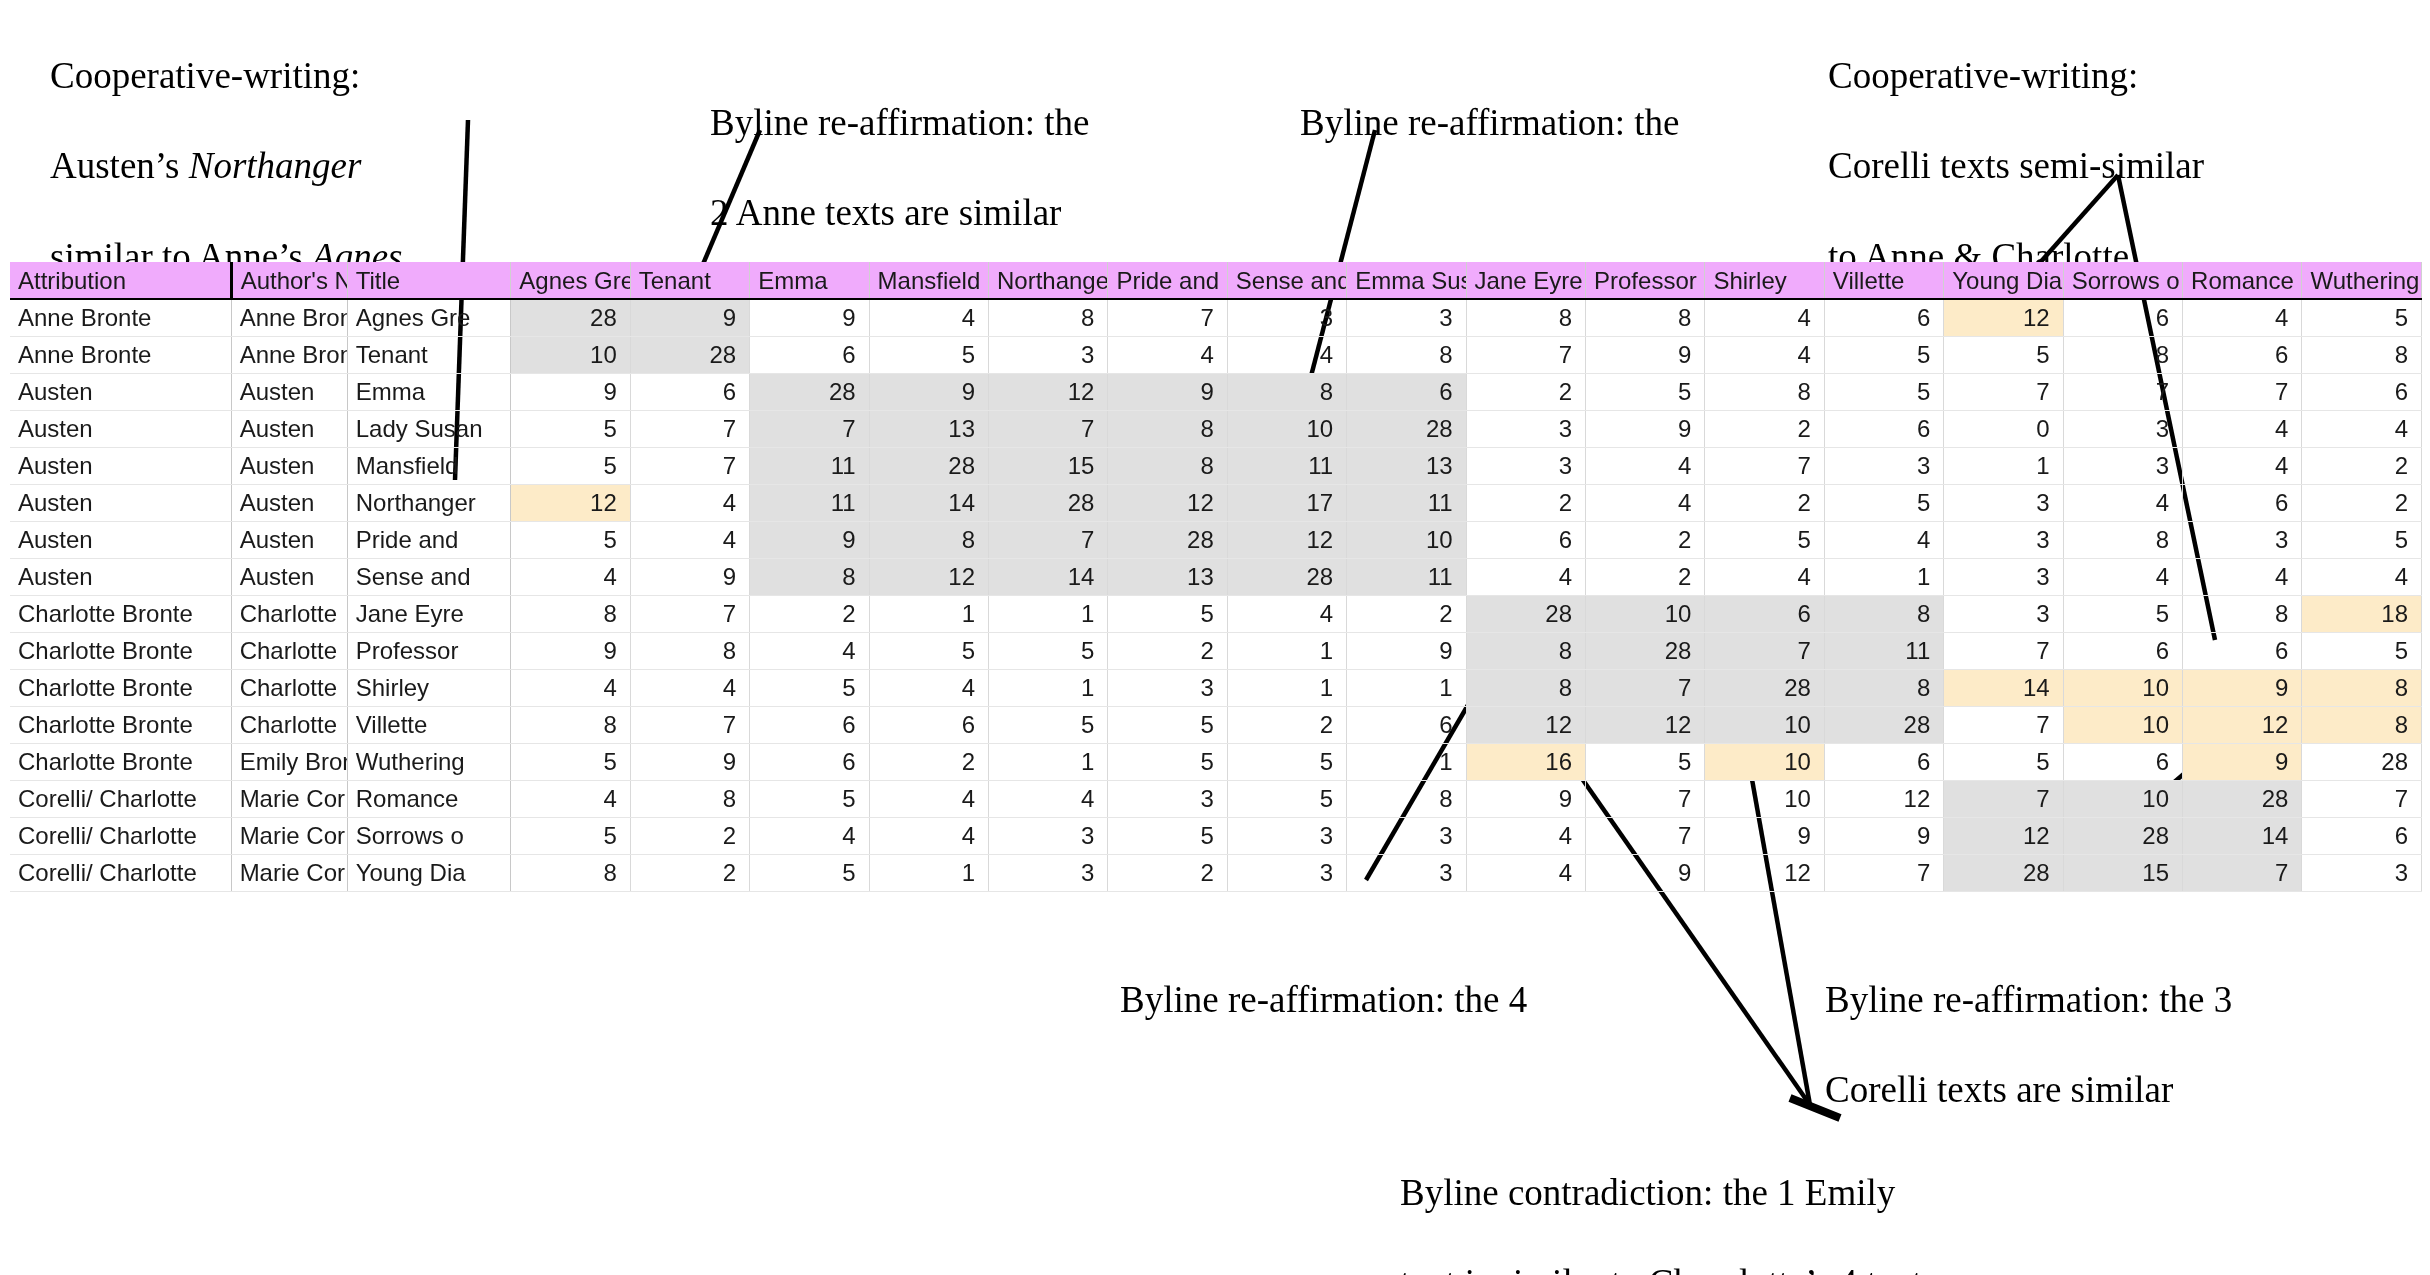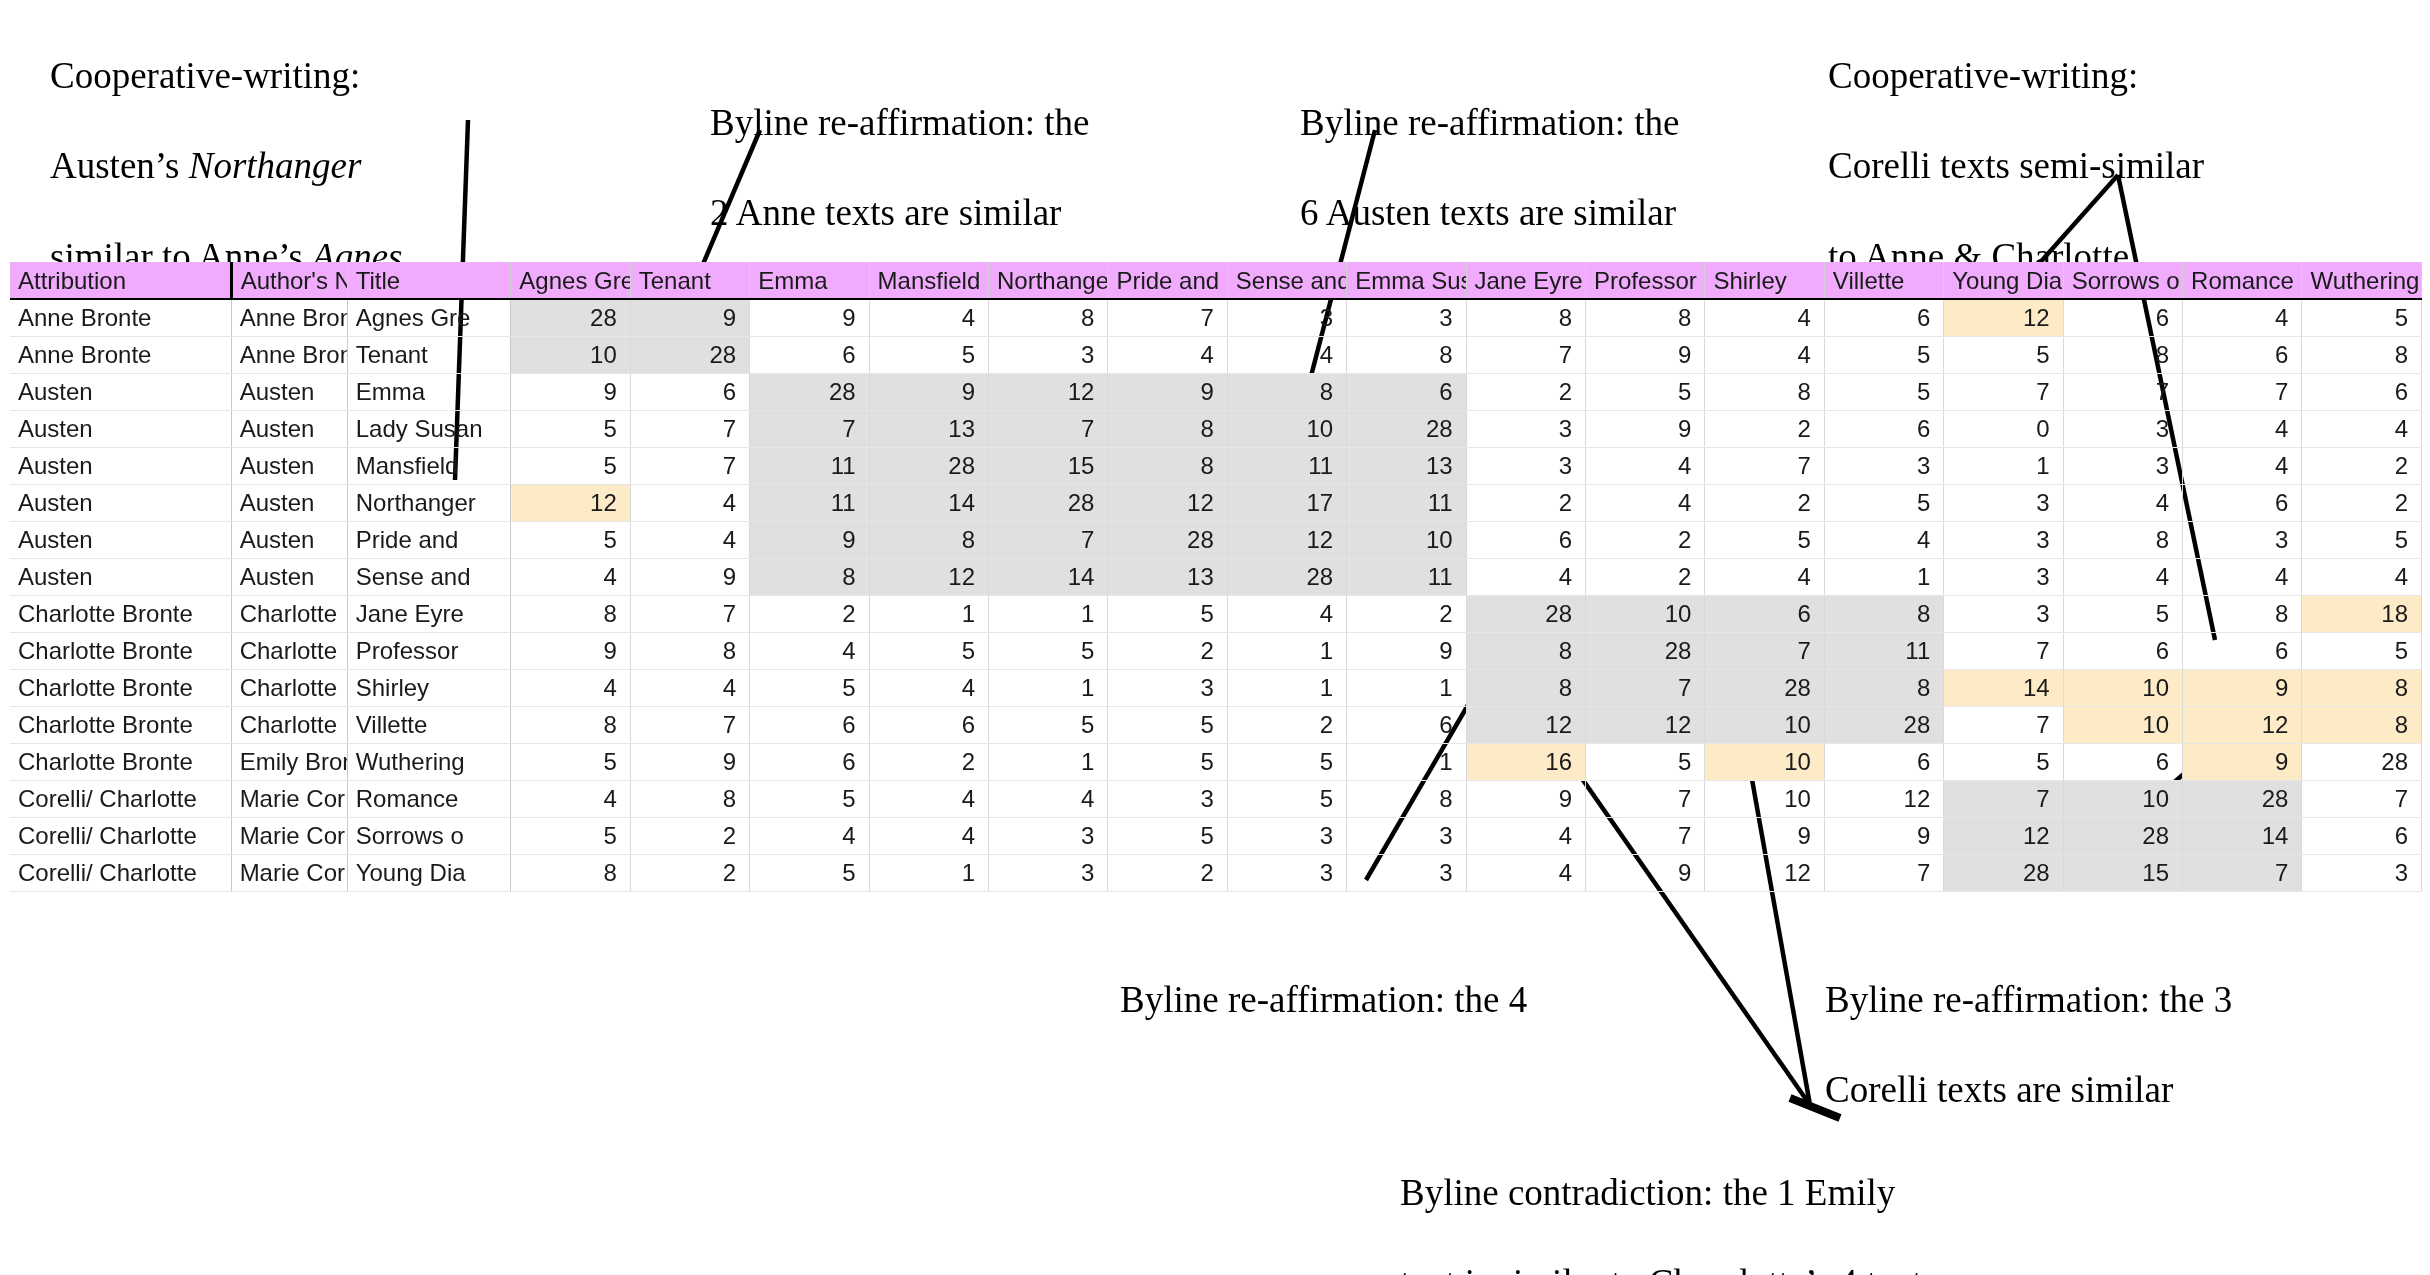--- a/index.html
+++ b/index.html
@@ -118,21 +118,20 @@
   <div>similar to Anne’s <em>Agnes</em></div>
 </div>
 
 <div class="annot" style="left:710px; top:55px; width:575px;">
   <div>Byline re-affirmation: the</div>
   <div>2 Anne texts are similar</div>
 </div>
 
 <div class="annot" style="left:1300px; top:55px; width:590px;">
   <div>Byline re-affirmation: the</div>
-  <div>6 Austen texts are similar</div>
 </div>
 
 <div class="annot" style="left:1828px; top:8px; width:600px;">
   <div>Cooperative-writing:</div>
   <div>Corelli texts semi-similar</div>
   <div>to Anne &amp; Charlotte</div>
 </div>
 
 <div class="annot" style="left:1120px; top:932px; width:640px;">
   <div>Byline re-affirmation: the 4</div>

